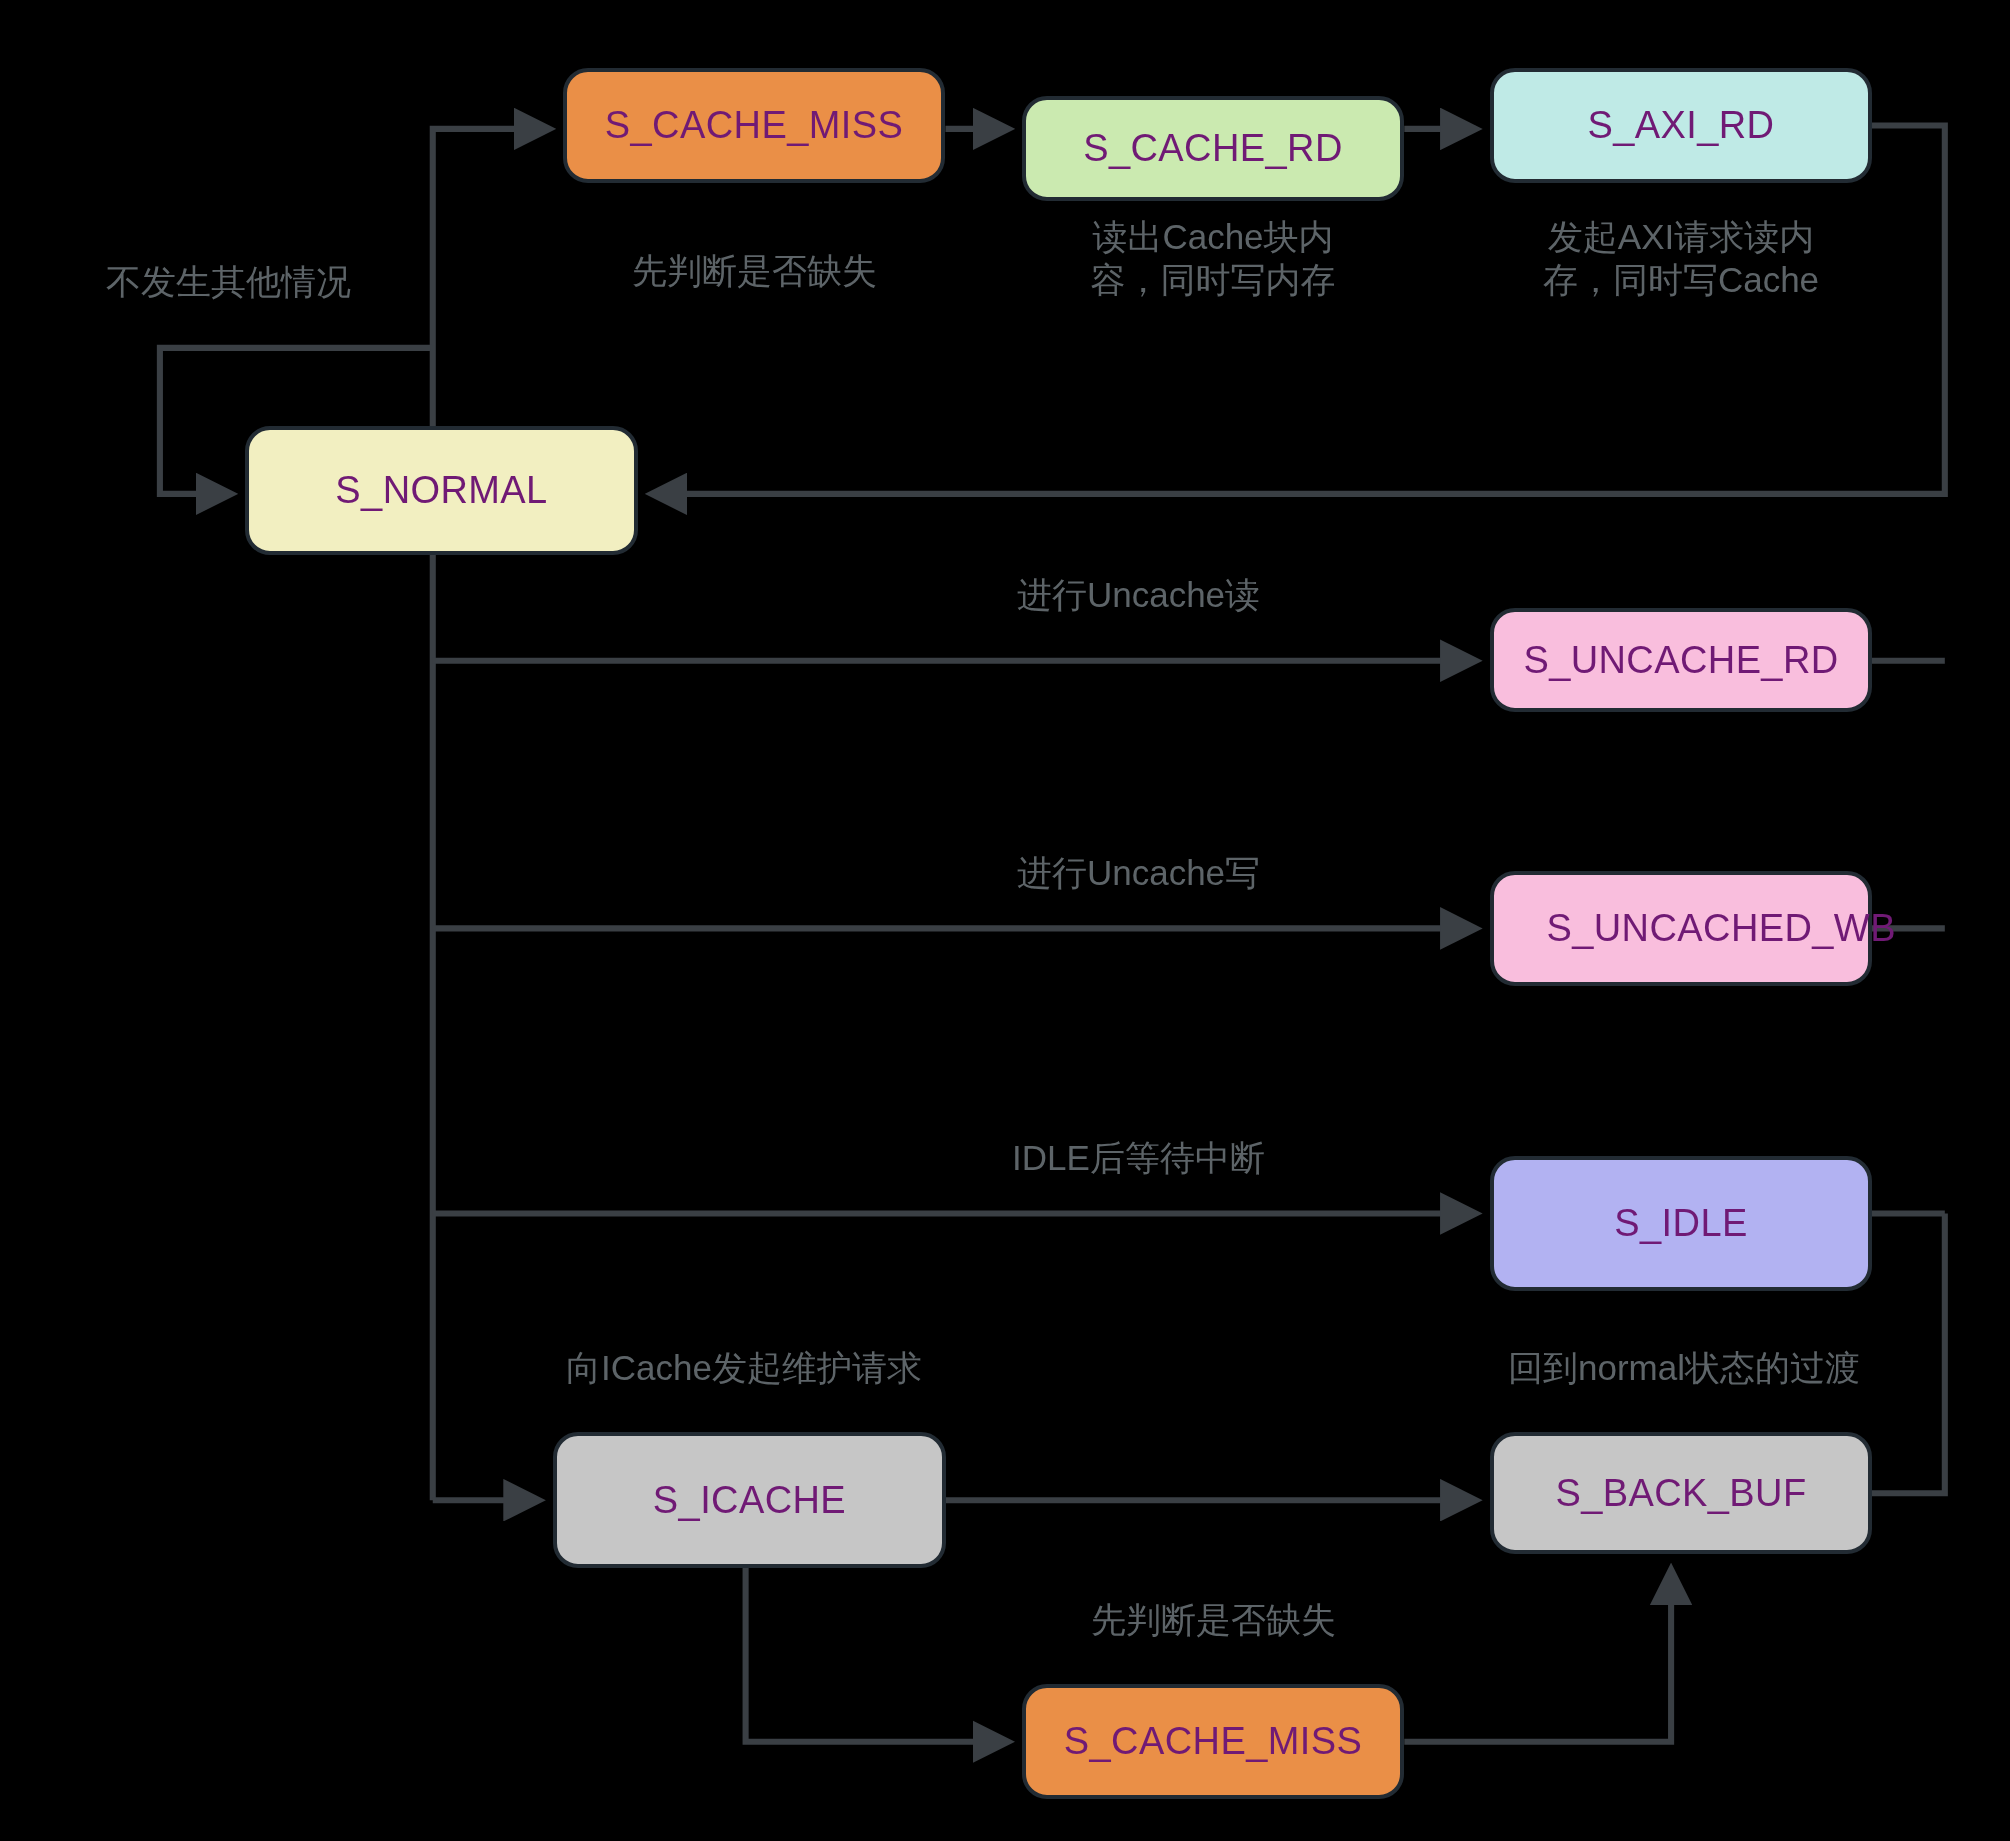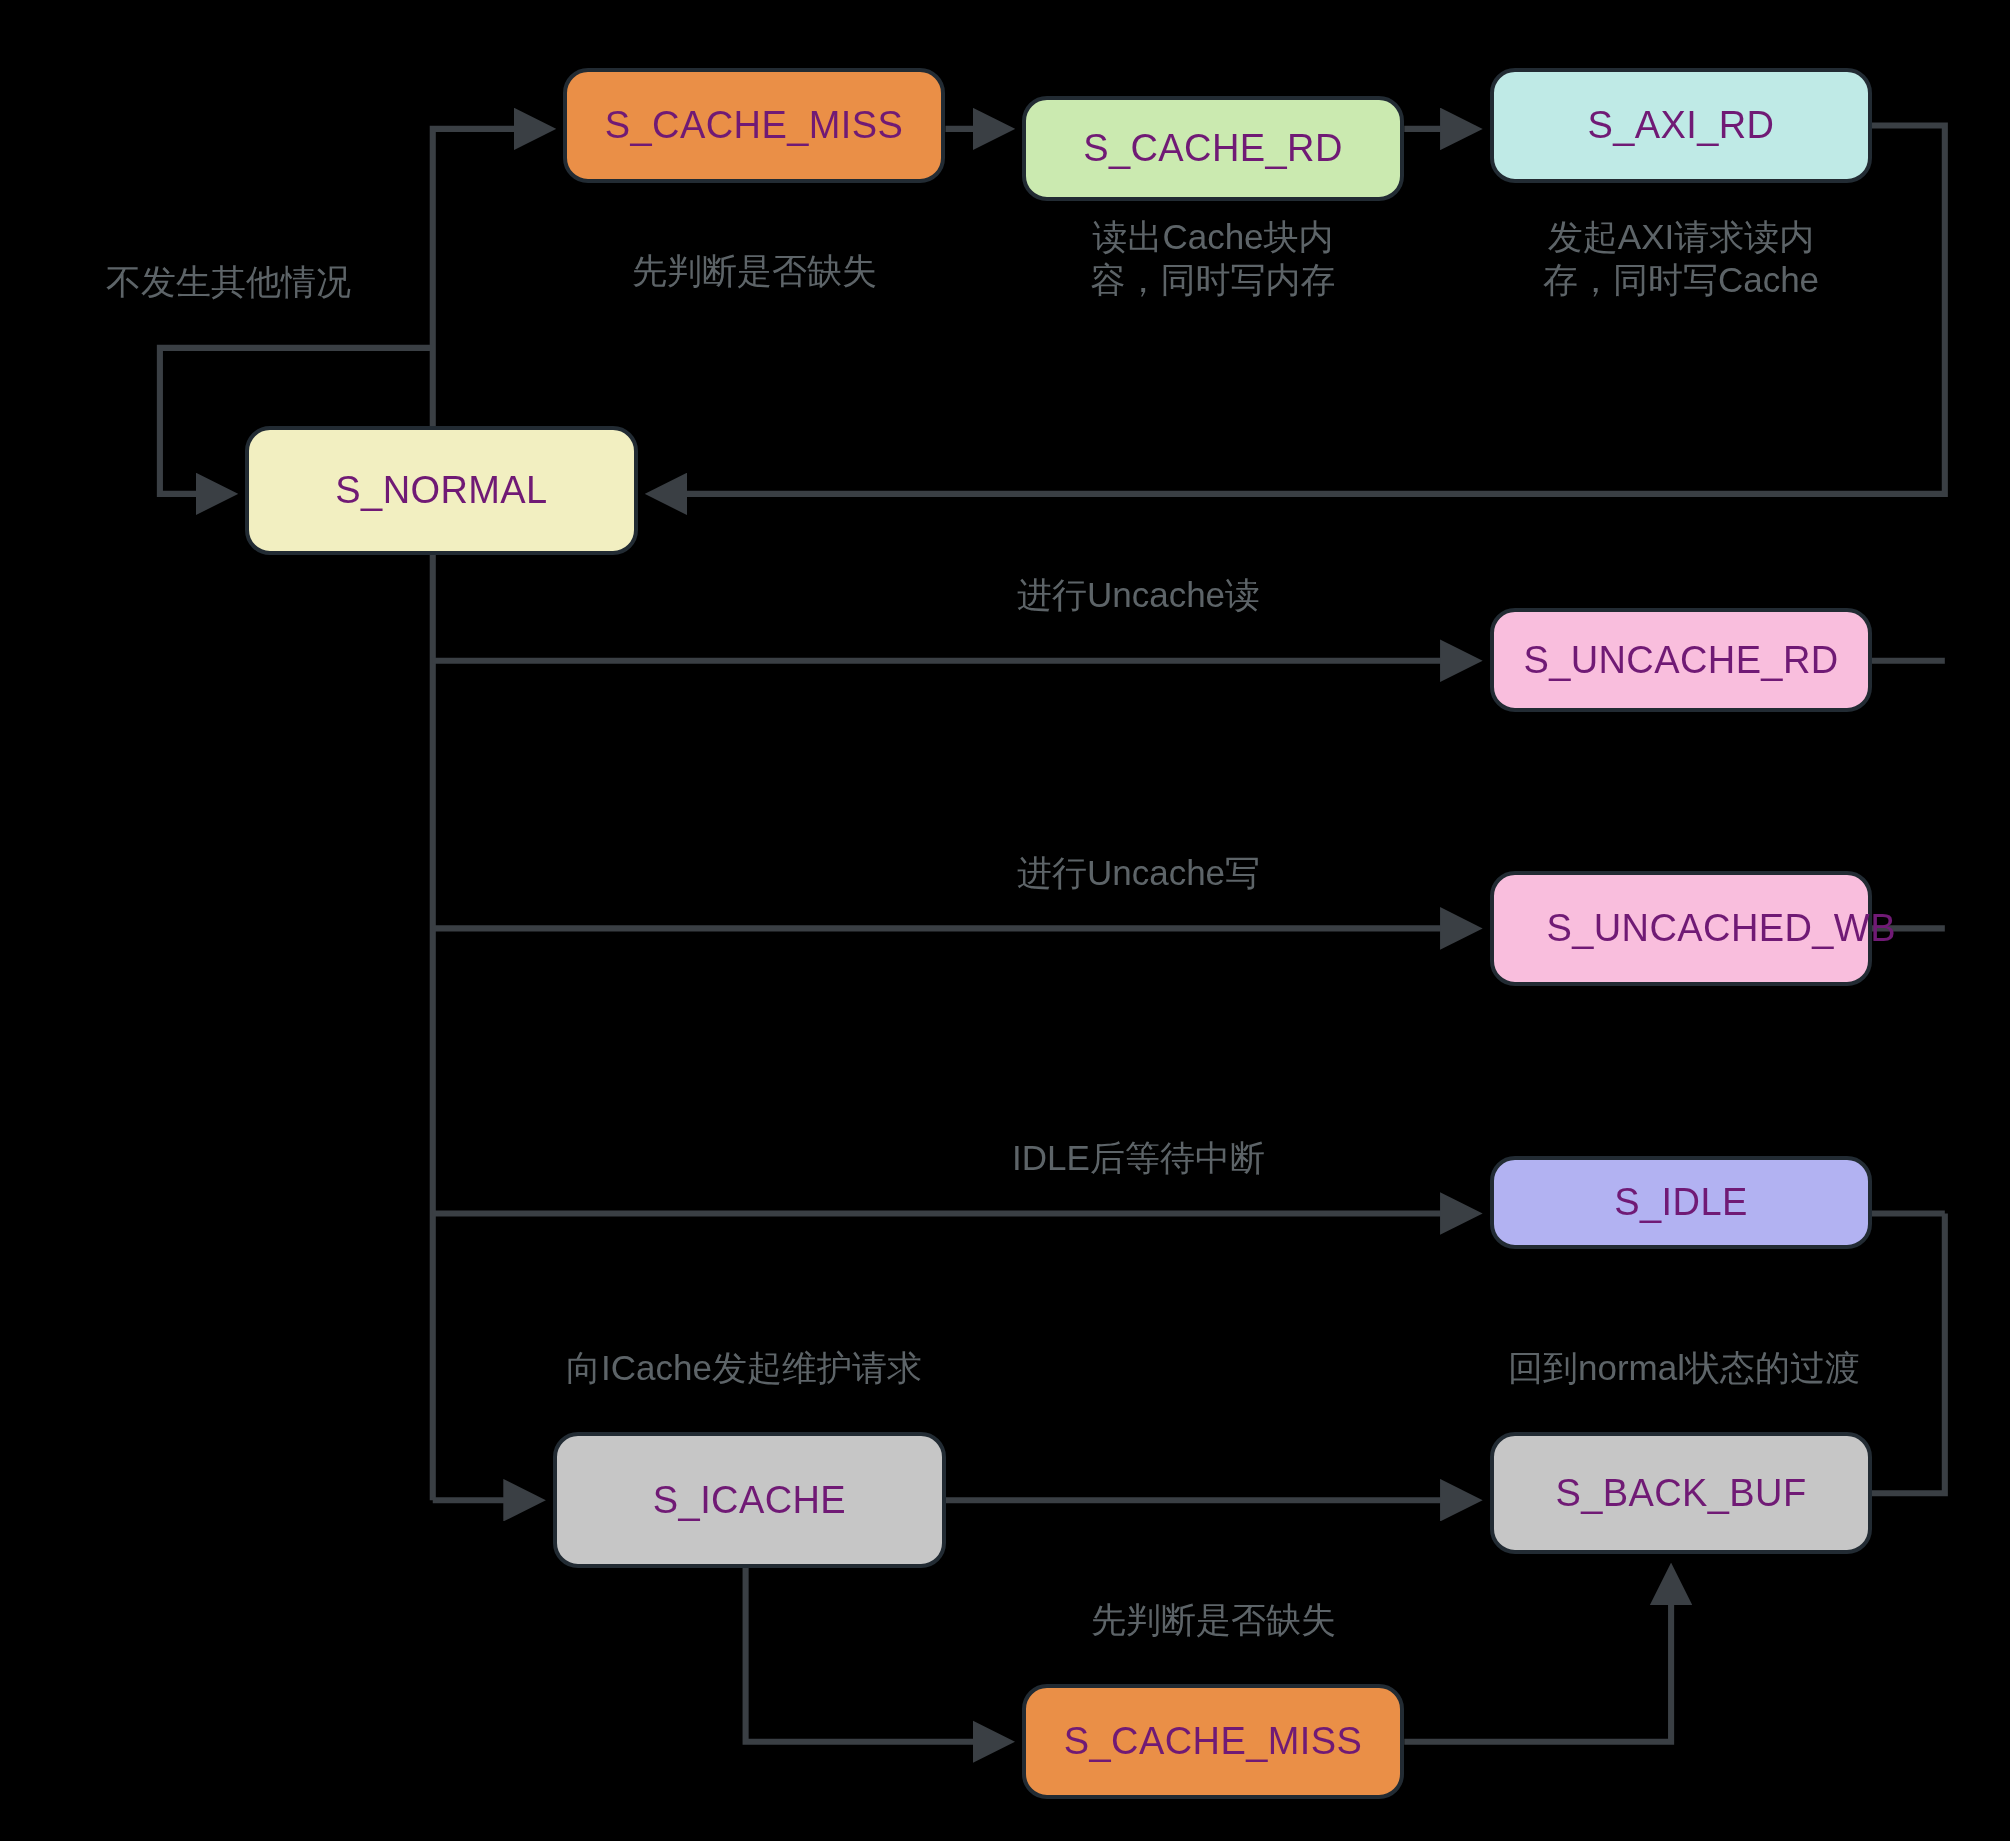--- a/index.html
+++ b/index.html
@@ -73,21 +73,21 @@
   </div>
   <div class="node" style="left:245px;top:426px;width:393px;height:129px;background:#f2efc1;">
     <span>S_NORMAL</span>
   </div>
   <div class="node" style="left:1490px;top:608px;width:382px;height:104px;background:#f9bedd;">
     <span>S_UNCACHE_RD</span>
   </div>
   <div class="node" style="left:1490px;top:871px;width:382px;height:115px;background:#f9bedd;">
     <span style="display:block;max-width:269px;">S_UNCACHED_WB</span>
   </div>
-  <div class="node" style="left:1490px;top:1156px;width:382px;height:93px;background:#b2b2f2;">
+  <div class="node" style="left:1490px;top:1156px;width:382px;height:135px;background:#b2b2f2;">
     <span>S_IDLE</span>
   </div>
   <div class="node" style="left:553px;top:1432px;width:393px;height:136px;background:#c6c6c6;">
     <span>S_ICACHE</span>
   </div>
   <div class="node" style="left:1490px;top:1432px;width:382px;height:122px;background:#c6c6c6;">
     <span>S_BACK_BUF</span>
   </div>
   <div class="node" style="left:1022px;top:1684px;width:382px;height:115px;background:#ea8f47;">
     <span>S_CACHE_MISS</span>

